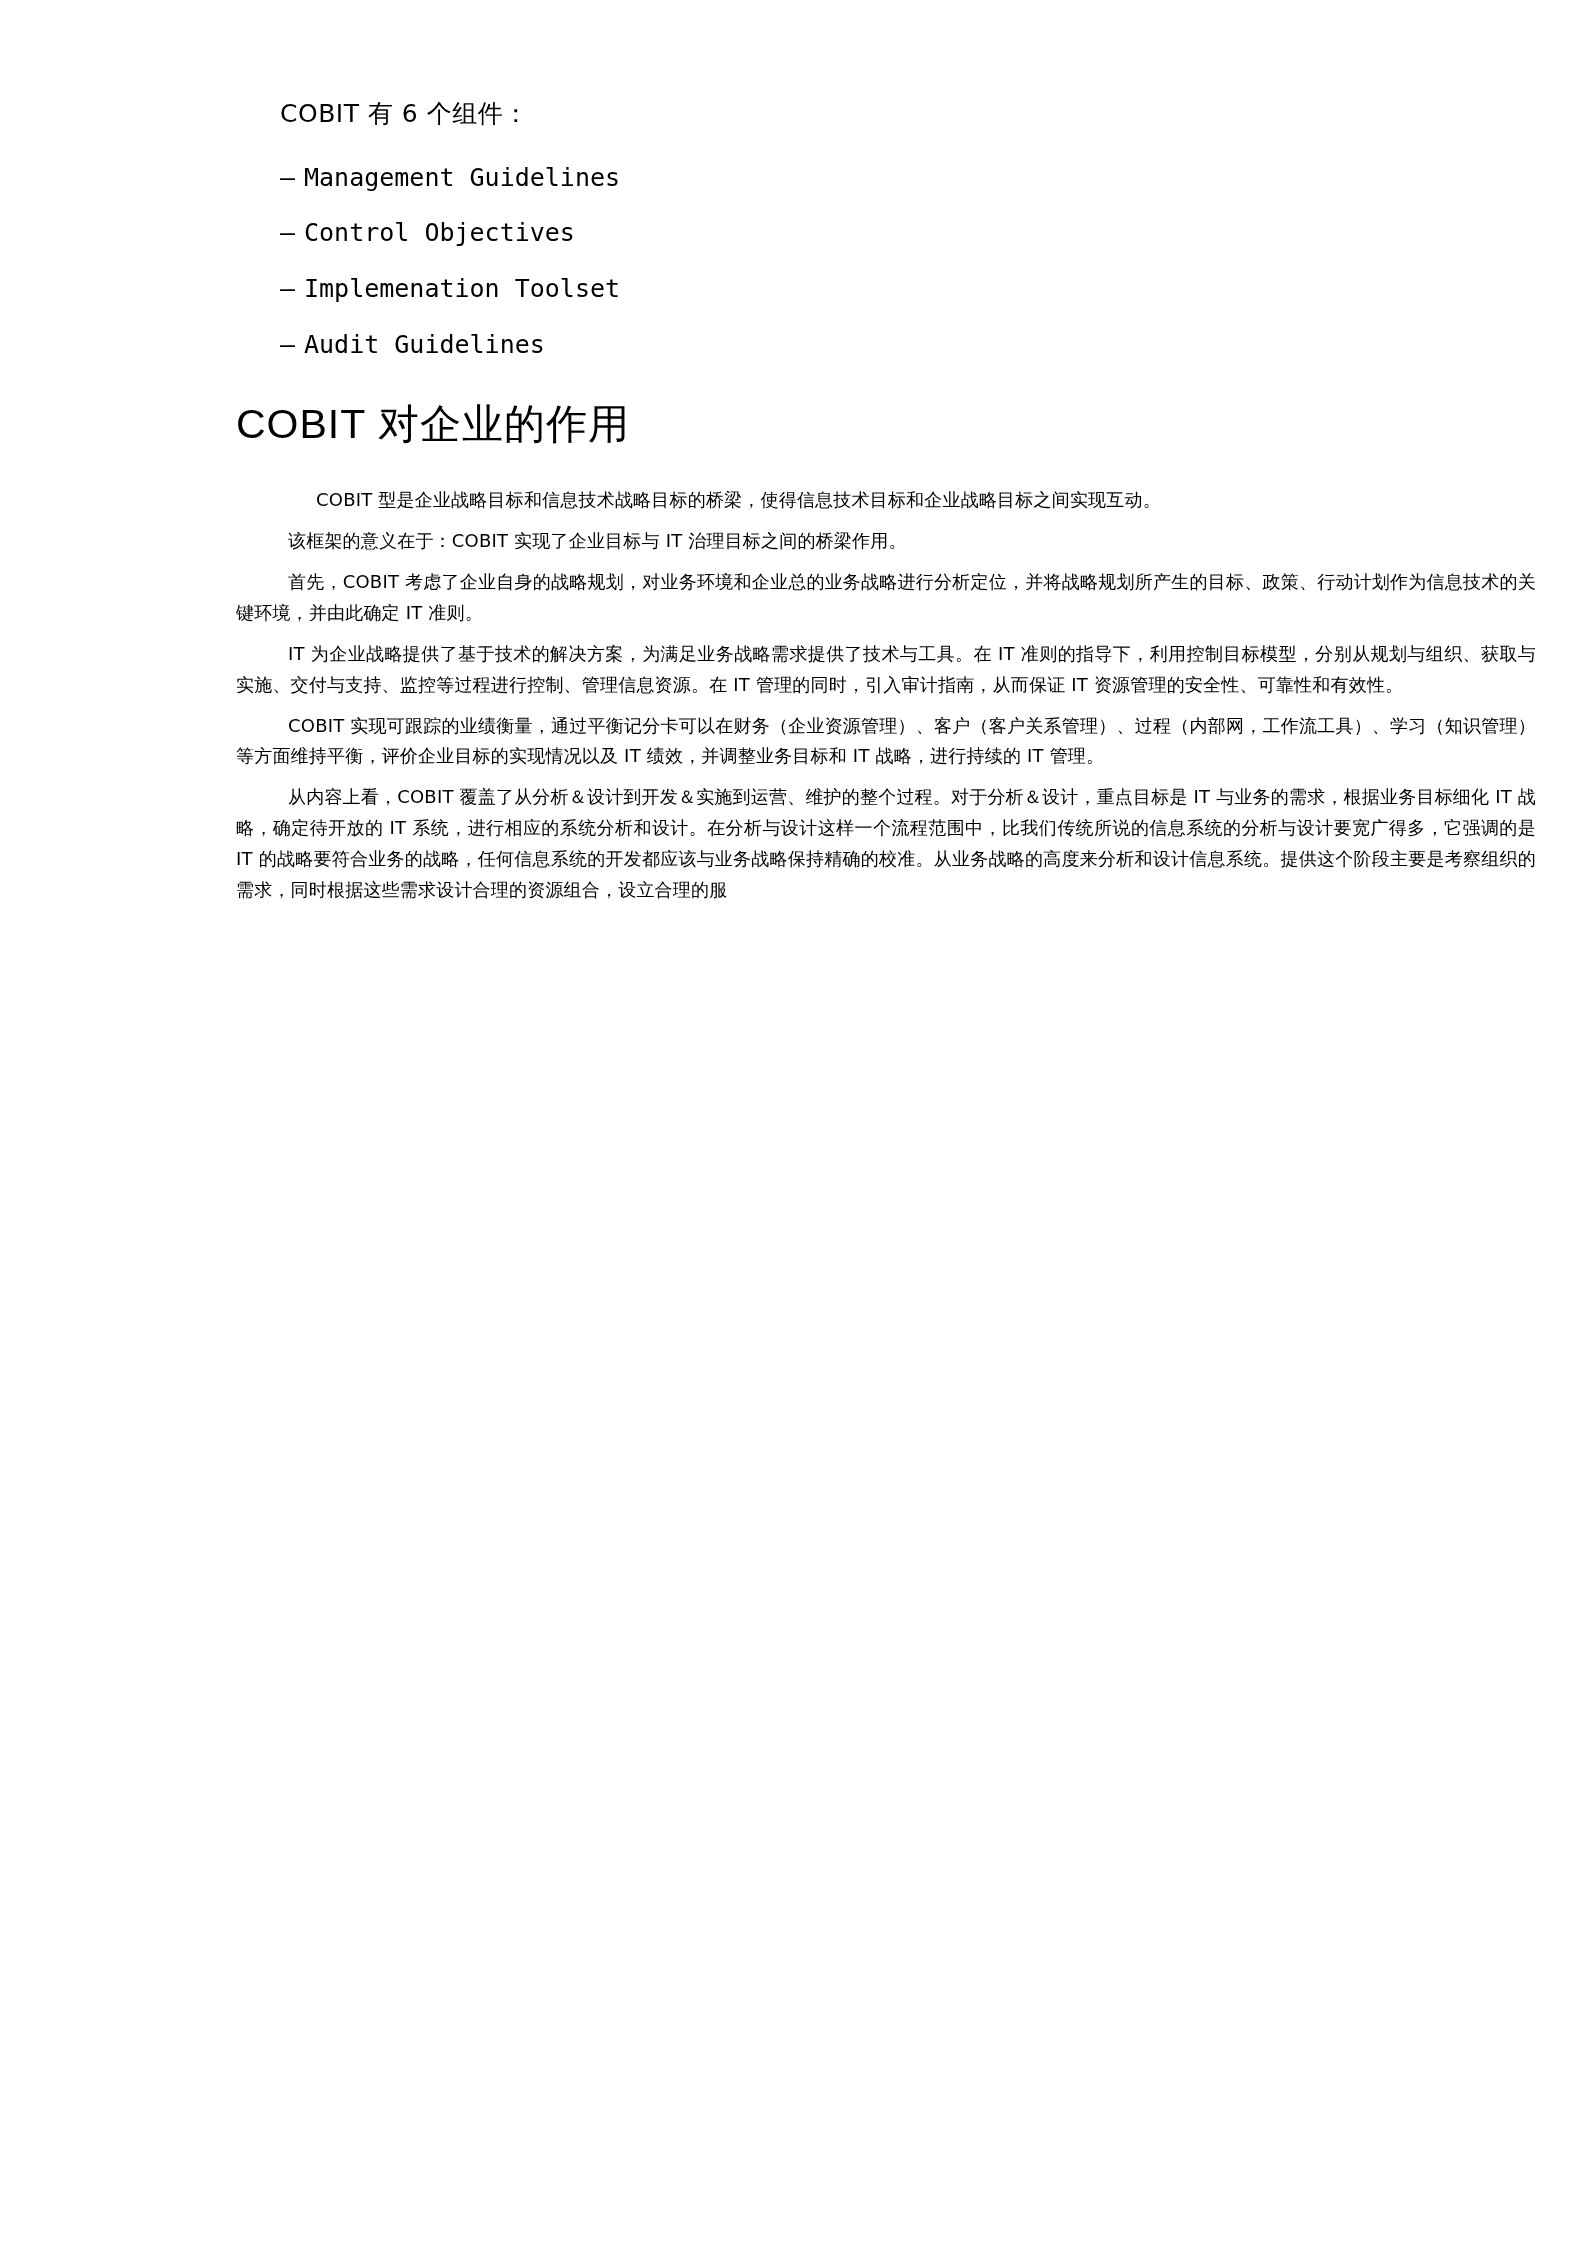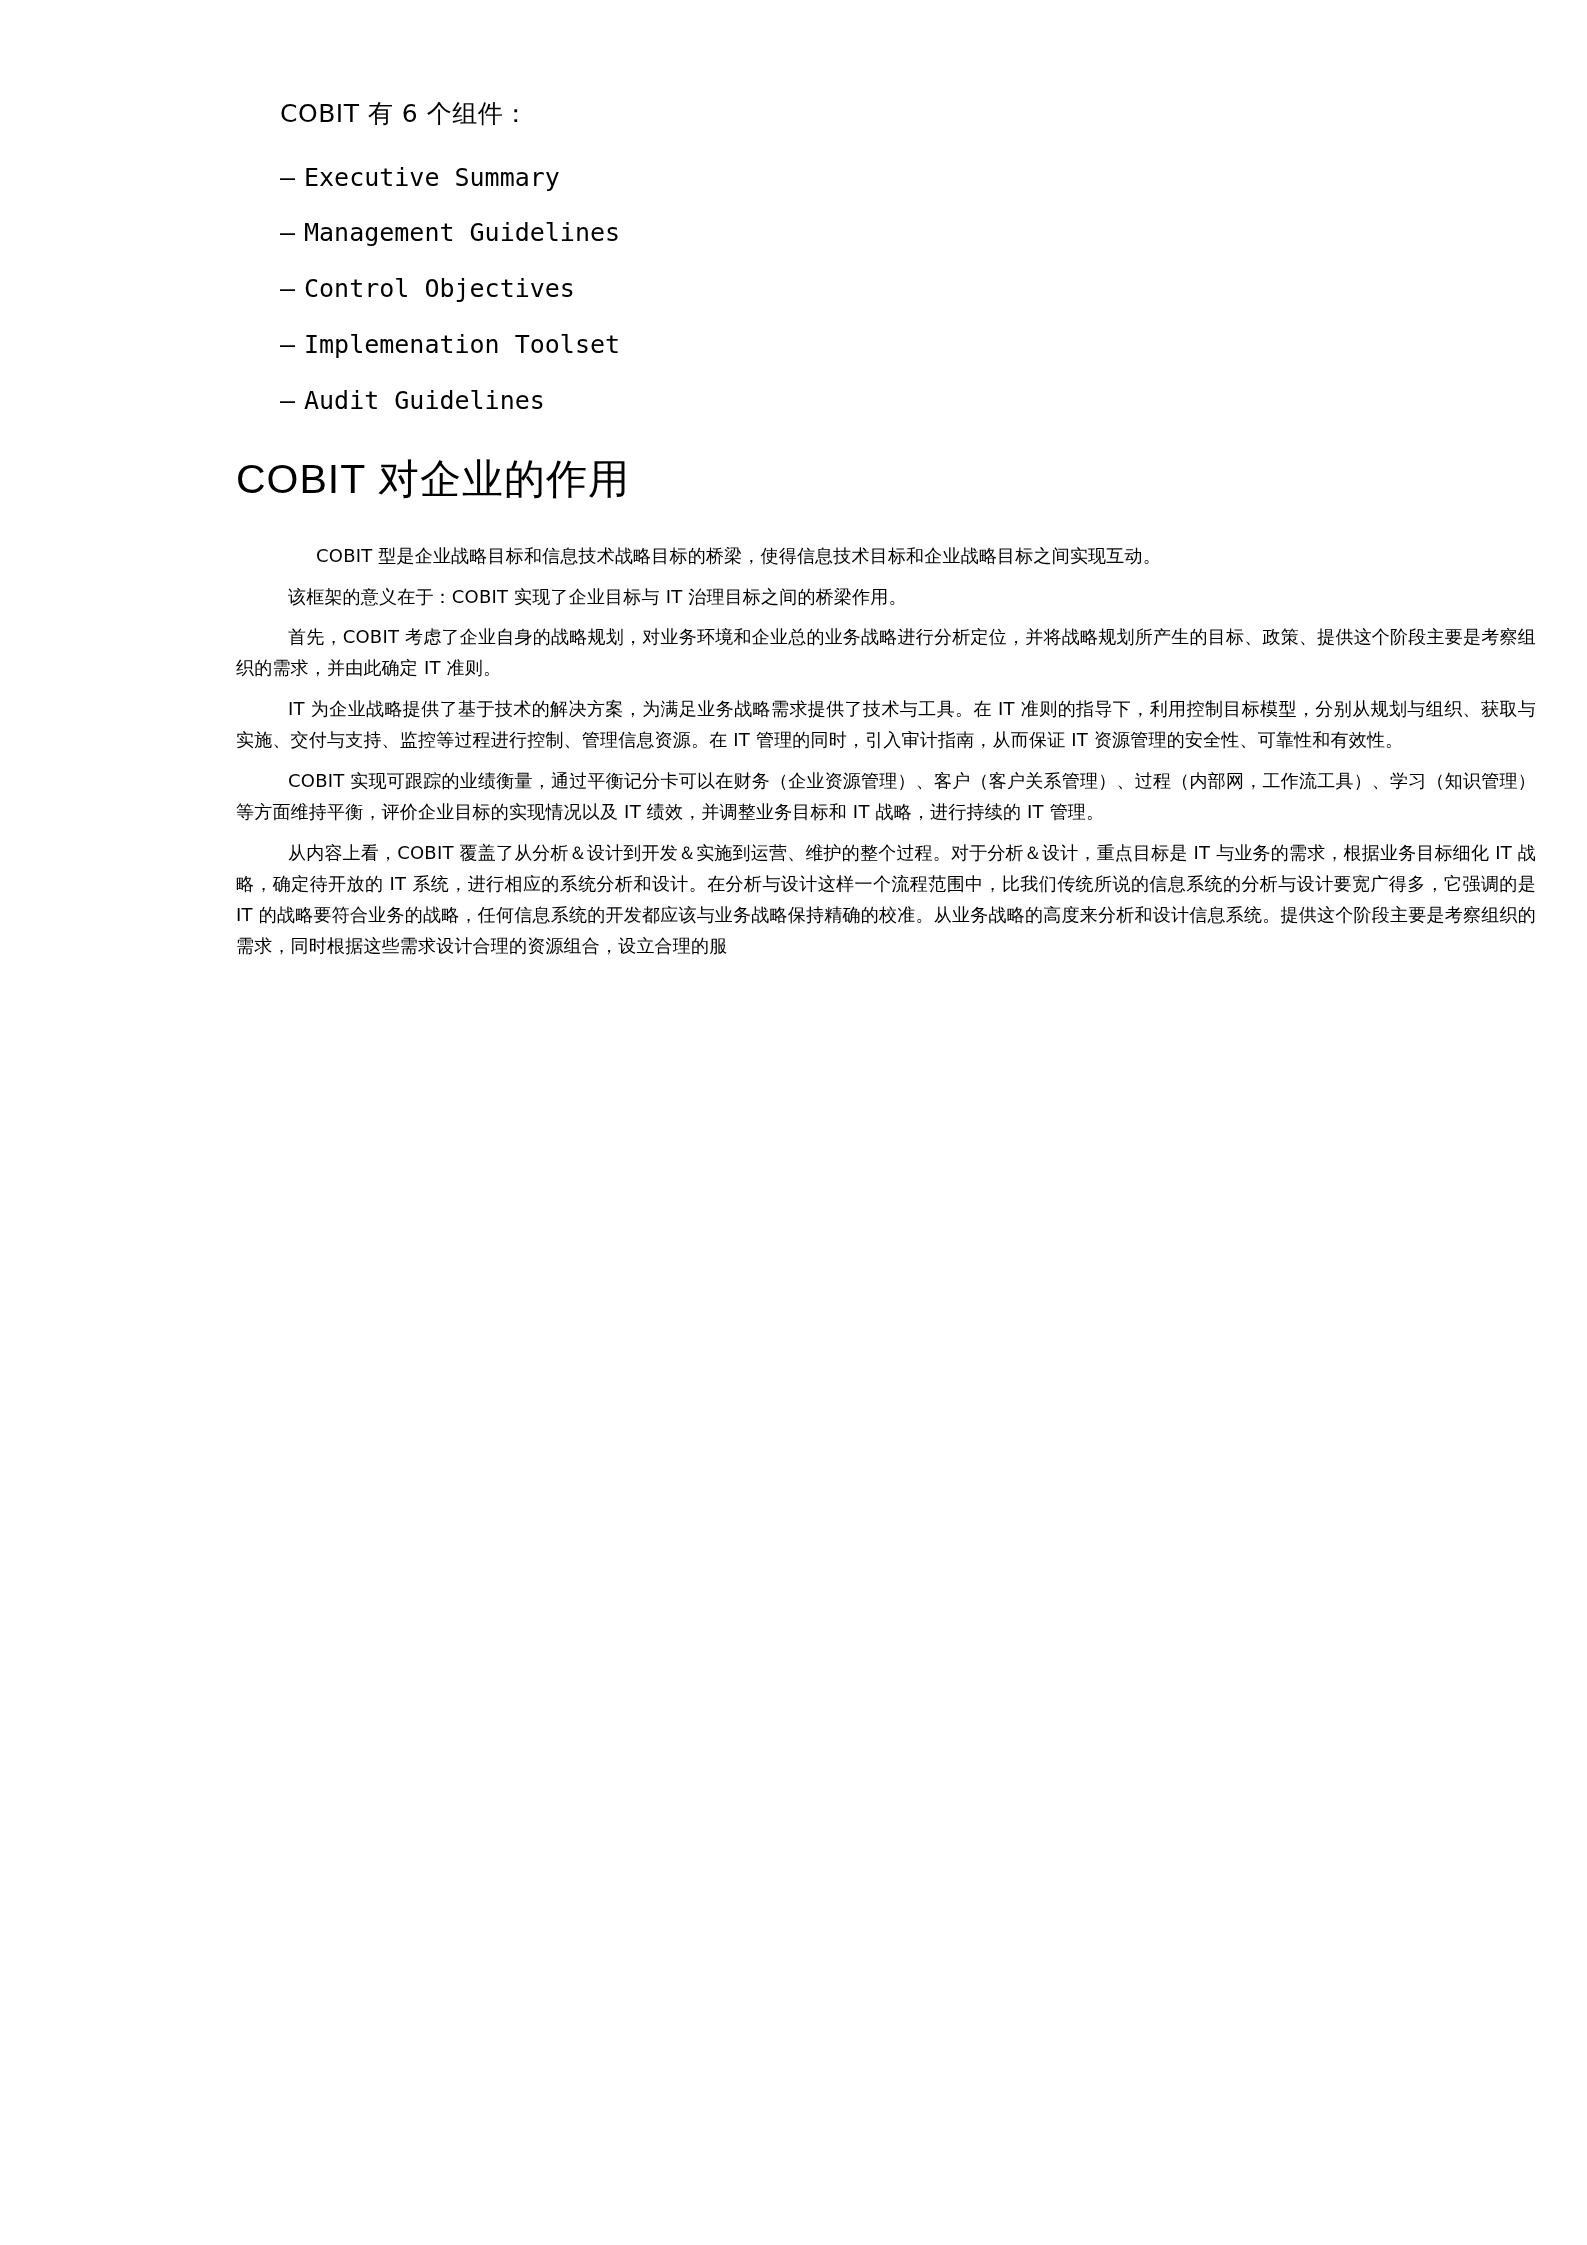--- a/index.html
+++ b/index.html
@@ -80,30 +80,29 @@
 </style>
 </head>
 <body>
 
 <div class="page">
   <div class="doc-body">
 
     <div class="intro-line">COBIT 有 6 个组件：</div>
 
     <ul class="comp-list">
-      <li><span class="dash">–</span><span>Executive Summary</span></li>
       <li><span class="dash">–</span><span>Management Guidelines</span></li>
       <li><span class="dash">–</span><span>Control Objectives</span></li>
       <li><span class="dash">–</span><span>Implemenation Toolset</span></li>
       <li><span class="dash">–</span><span>Audit Guidelines</span></li>
     </ul>
 
     <h2 class="section-heading">COBIT 对企业的作用</h2>
 
     <p class="para indent-extra">COBIT 型是企业战略目标和信息技术战略目标的桥梁，使得信息技术目标和企业战略目标之间实现互动。</p>
     <p class="para">该框架的意义在于：COBIT 实现了企业目标与 IT 治理目标之间的桥梁作用。</p>
-    <p class="para">首先，COBIT 考虑了企业自身的战略规划，对业务环境和企业总的业务战略进行分析定位，并将战略规划所产生的目标、政策、提供这个阶段主要是考察组织的需求，并由此确定 IT 准则。</p>
+    <p class="para">首先，COBIT 考虑了企业自身的战略规划，对业务环境和企业总的业务战略进行分析定位，并将战略规划所产生的目标、政策、行动计划作为信息技术的关键环境，并由此确定 IT 准则。</p>
     <p class="para">IT 为企业战略提供了基于技术的解决方案，为满足业务战略需求提供了技术与工具。在 IT 准则的指导下，利用控制目标模型，分别从规划与组织、获取与实施、交付与支持、监控等过程进行控制、管理信息资源。在 IT 管理的同时，引入审计指南，从而保证 IT 资源管理的安全性、可靠性和有效性。</p>
     <p class="para">COBIT 实现可跟踪的业绩衡量，通过平衡记分卡可以在财务（企业资源管理）、客户（客户关系管理）、过程（内部网，工作流工具）、学习（知识管理）等方面维持平衡，评价企业目标的实现情况以及 IT 绩效，并调整业务目标和 IT 战略，进行持续的 IT 管理。</p>
     <p class="para">从内容上看，COBIT 覆盖了从分析＆设计到开发＆实施到运营、维护的整个过程。对于分析＆设计，重点目标是 IT 与业务的需求，根据业务目标细化 IT 战略，确定待开放的 IT 系统，进行相应的系统分析和设计。在分析与设计这样一个流程范围中，比我们传统所说的信息系统的分析与设计要宽广得多，它强调的是 IT 的战略要符合业务的战略，任何信息系统的开发都应该与业务战略保持精确的校准。从业务战略的高度来分析和设计信息系统。提供这个阶段主要是考察组织的需求，同时根据这些需求设计合理的资源组合，设立合理的服</p>
 
   </div>
 </div>
 
 </body></html>

